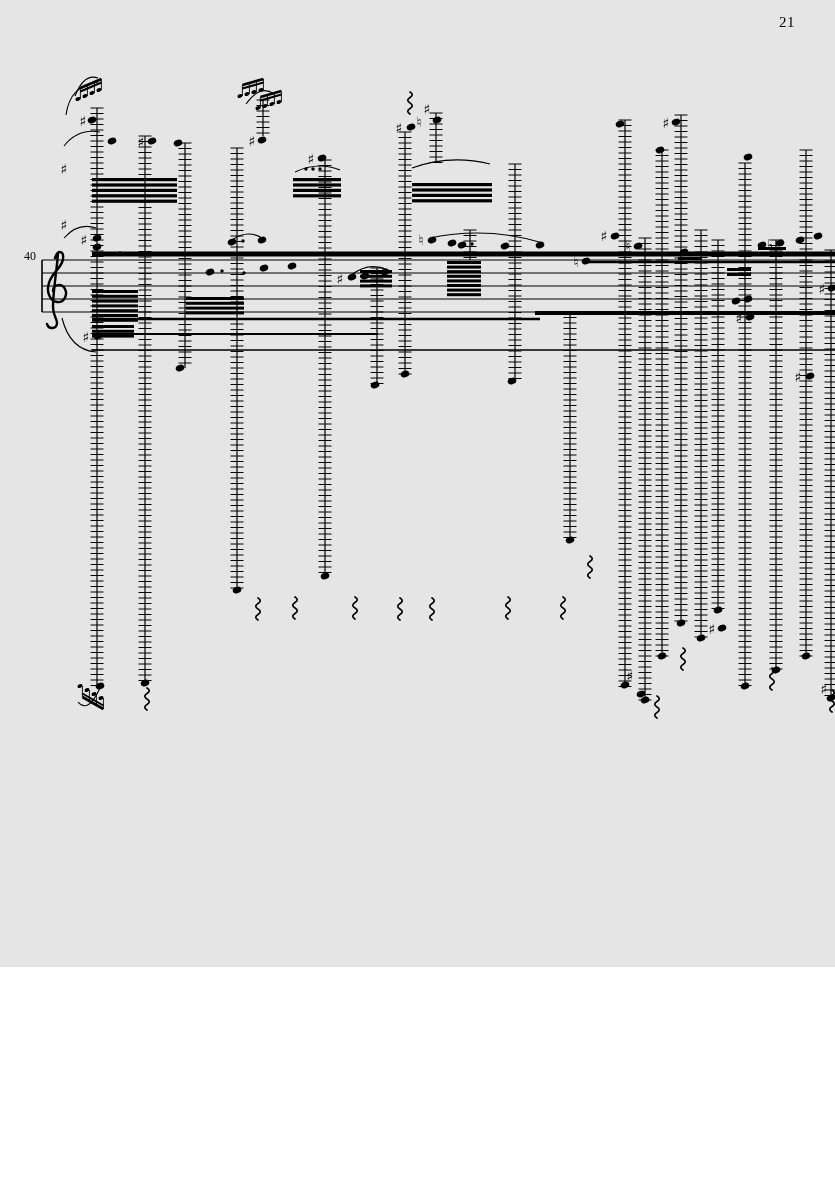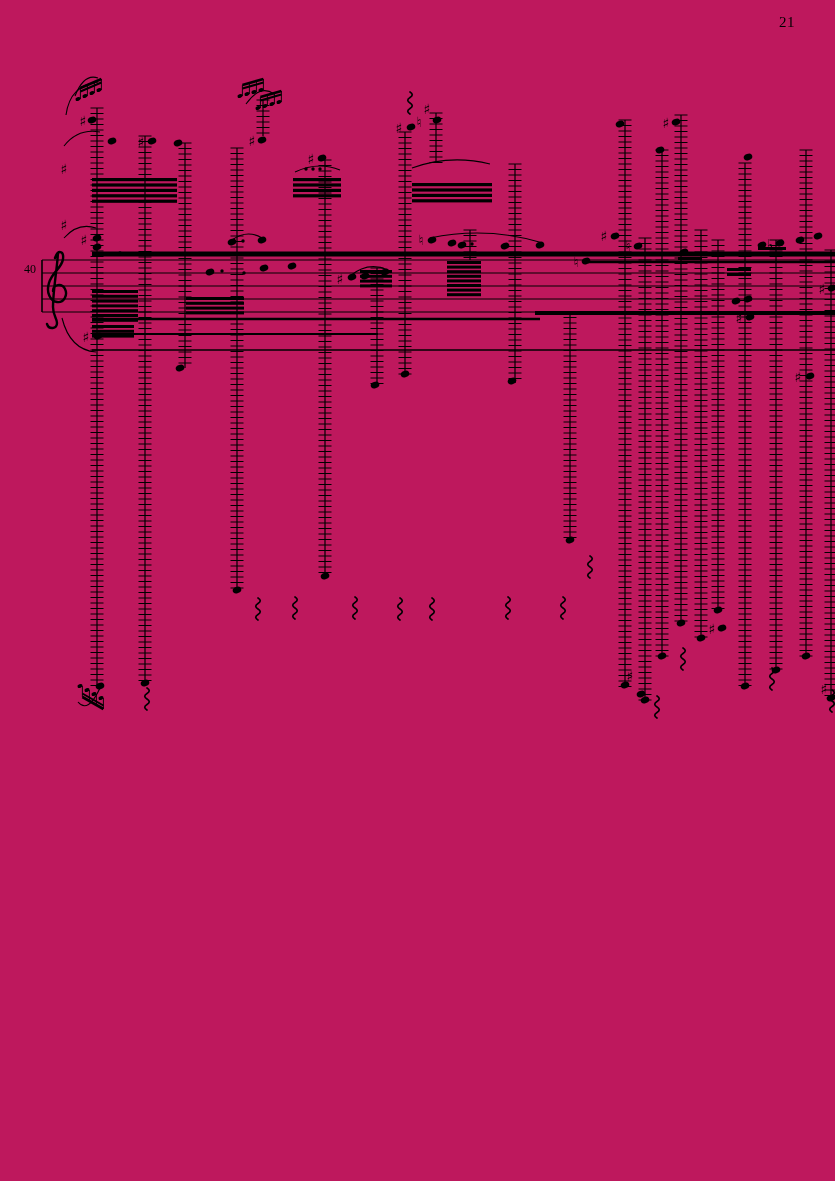--- a/index.html
+++ b/index.html
@@ -1,29 +1,29 @@
 <!DOCTYPE html>
 <html><head>
 <meta charset="utf-8">
 <style>
   html,body{margin:0;padding:0;background:#ffffff;}
   .sheet{
     position:relative;
-    width:835px;height:1181px;
-    background:#be185d;
+    width:835px;height:967px;
+    background:#e5e5e5;
     overflow:hidden;
     font-family:"Liberation Serif", serif;
     color:#000;
   }
   .page-number{
     position:absolute; top:14px; right:40px;
     font-size:15px; letter-spacing:.5px;
   }
   .measure-number{
-    position:absolute; top:262px; left:24px;
+    position:absolute; top:249px; left:24px;
     font-size:12px;
   }
   svg{position:absolute;left:0;top:0;}
 </style>
 </head>
 <body>
 
 <div class="sheet">
   <div class="page-number">21</div>
   <div class="measure-number">40</div>

